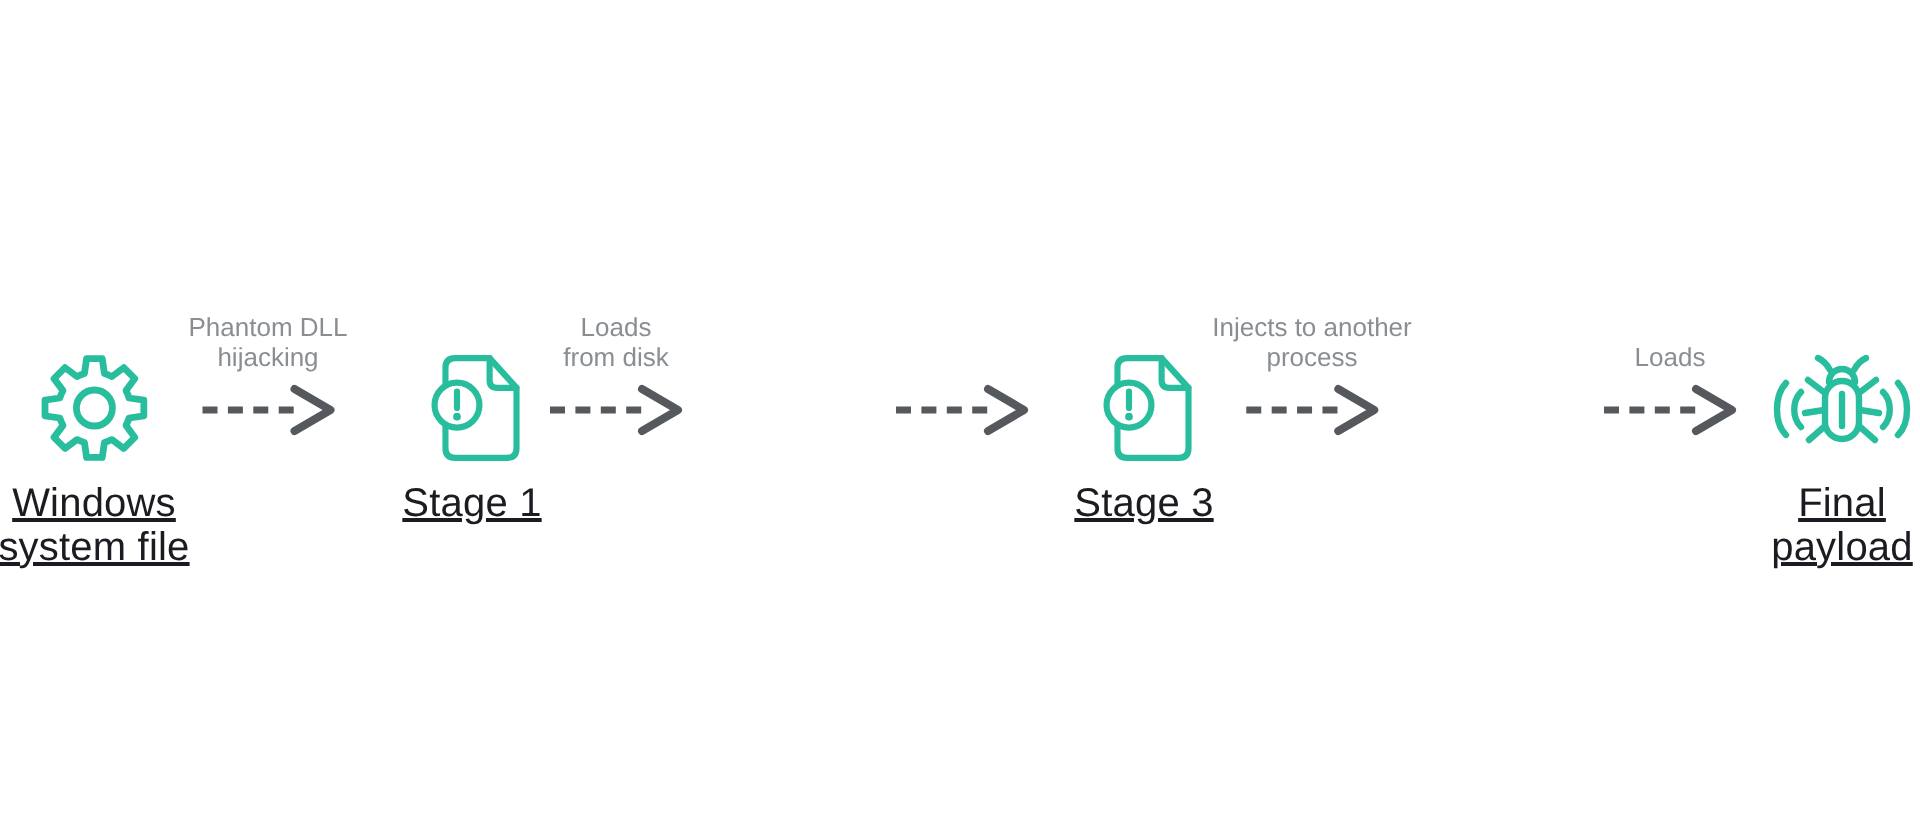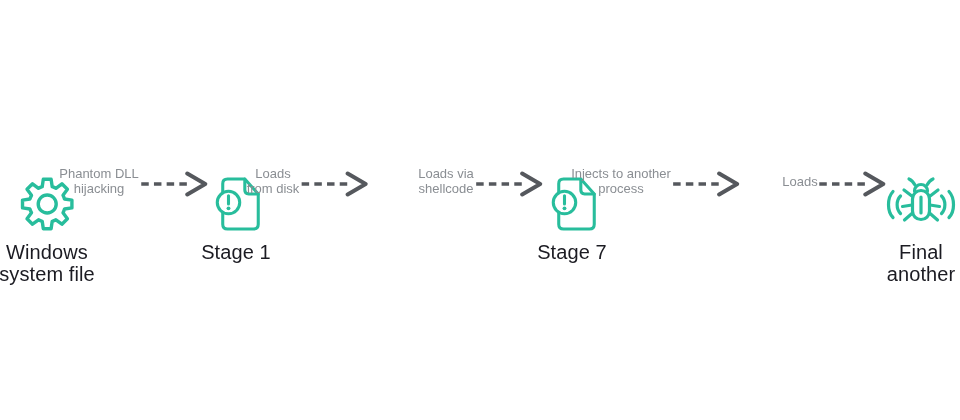--- a/index.html
+++ b/index.html
@@ -28,26 +28,27 @@
     height: 56px; display: flex; align-items: center; justify-content: center;
     color: var(--icon-teal);
   }
   .node-label {
     margin-top: 9px;
     font-size: 20px; line-height: 22px;
     color: var(--text-dark);
     text-align: center;
     white-space: pre-line;
     letter-spacing: 0.1px;
+    text-decoration: underline;
   }
 
   .connector {
     position: absolute; top: 150px; height: 68px;
     transform: translateX(-50%);
-    display: flex; flex-direction: row; align-items: center; justify-content: flex-end;
+    display: flex; flex-direction: column; align-items: center; justify-content: flex-end;
   }
   .connector-label {
     font-size: 13px; line-height: 15px;
     color: var(--label-gray);
     text-align: center;
     white-space: pre-line;
     margin-bottom: 6px;
   }
   .arrow { color: var(--arrow-gray); flex: 0 0 auto; display: block; }
 
@@ -95,39 +96,37 @@
     <div class="connector-label">Loads
 from disk</div>
     <svg class="arrow" width="70" height="26" viewBox="0 0 70 26" fill="none" stroke="currentColor">
       <line x1="2" y1="13" x2="48" y2="13" stroke-width="3.6" stroke-dasharray="7.5 5.2"></line>
       <path d="M48 2.5 L66 13 L48 23.5" stroke-width="4" stroke-linecap="round" stroke-linejoin="round"></path>
     </svg>
   </div>
 
 
   <div class="connector" style="left:481px">
-    <div class="connector-label">Loads via
-shellcode</div>
     <svg class="arrow" width="70" height="26" viewBox="0 0 70 26" fill="none" stroke="currentColor">
       <line x1="2" y1="13" x2="48" y2="13" stroke-width="3.6" stroke-dasharray="7.5 5.2"></line>
       <path d="M48 2.5 L66 13 L48 23.5" stroke-width="4" stroke-linecap="round" stroke-linejoin="round"></path>
     </svg>
   </div>
 
   <div class="node" style="left:572px">
     <div class="icon-wrap">
       <svg width="48" height="56" viewBox="0 0 50 58" fill="none" stroke="currentColor" stroke-width="3.2" stroke-linecap="round" stroke-linejoin="round">
         <path d="M34 3 L16 3 Q11 3 11 8 L11 50 Q11 55 16 55 L43 55 Q48 55 48 50 L48 18.5 Z"></path>
         <path d="M34 3 L34 14.5 Q34 18.5 38 18.5 L48 18.5"></path>
         <circle cx="17" cy="27.5" r="11.7" fill="#ffffff"></circle>
         <path d="M17 20.5 L17 29"></path>
         <circle cx="17" cy="33.5" r="2" fill="currentColor" stroke="none"></circle>
       </svg>
     </div>
-    <div class="node-label">Stage 7</div>
+    <div class="node-label">Stage 3</div>
   </div>
 
   <div class="connector" style="left:656px">
     <div class="connector-label">Injects to another
 process</div>
     <svg class="arrow" width="70" height="26" viewBox="0 0 70 26" fill="none" stroke="currentColor">
       <line x1="2" y1="13" x2="48" y2="13" stroke-width="3.6" stroke-dasharray="7.5 5.2"></line>
       <path d="M48 2.5 L66 13 L48 23.5" stroke-width="4" stroke-linecap="round" stroke-linejoin="round"></path>
     </svg>
   </div>
@@ -155,16 +154,16 @@
         <path d="M44.5 20.5 L53 14"></path>
         <path d="M45 29 L54.5 30.5"></path>
         <path d="M44.5 37 L52.5 44"></path>
         <path d="M15.5 20 C11 24.5 11 33 15.5 37.5"></path>
         <path d="M8 15.5 C2 22 2 35.5 8 41.5"></path>
         <path d="M56.5 20 C61 24.5 61 33 56.5 37.5"></path>
         <path d="M64 15.5 C70 22 70 35.5 64 41.5"></path>
       </svg>
     </div>
     <div class="node-label">Final
-another</div>
+payload</div>
   </div>
 
 </div>
 
 </body></html>

